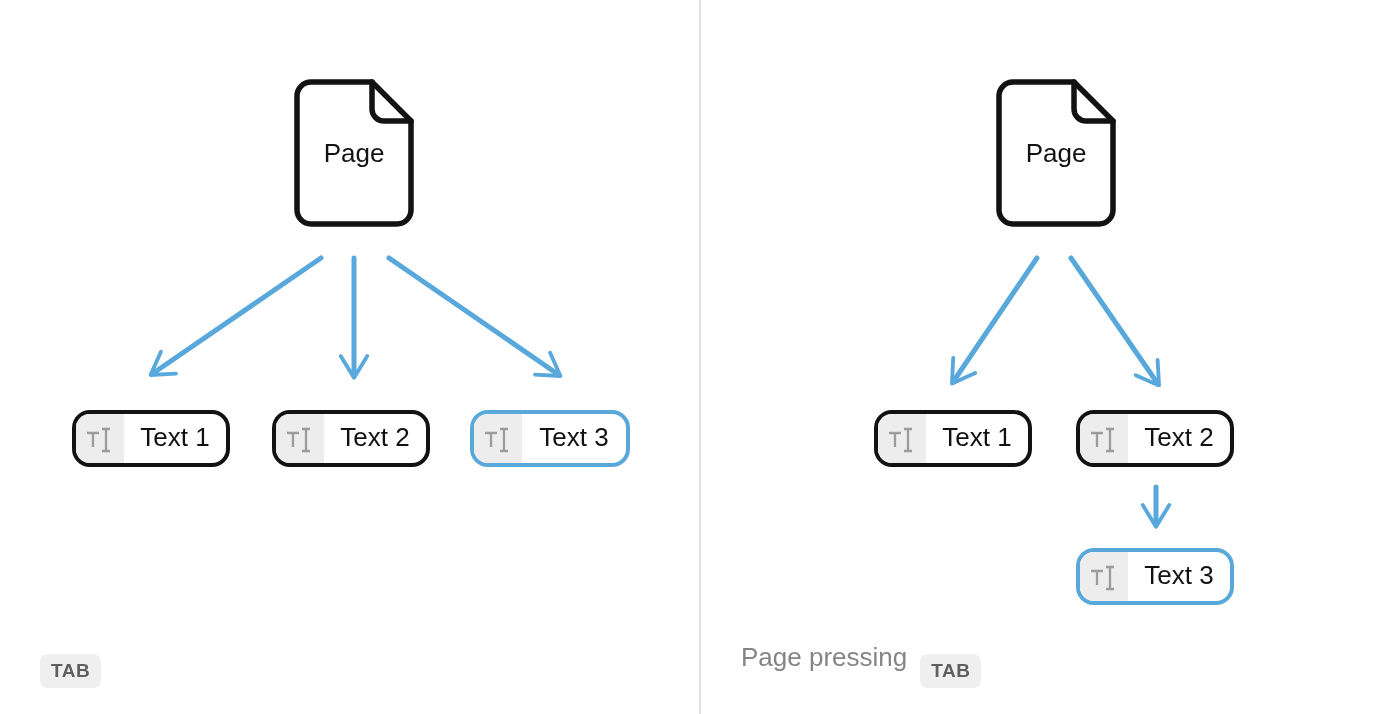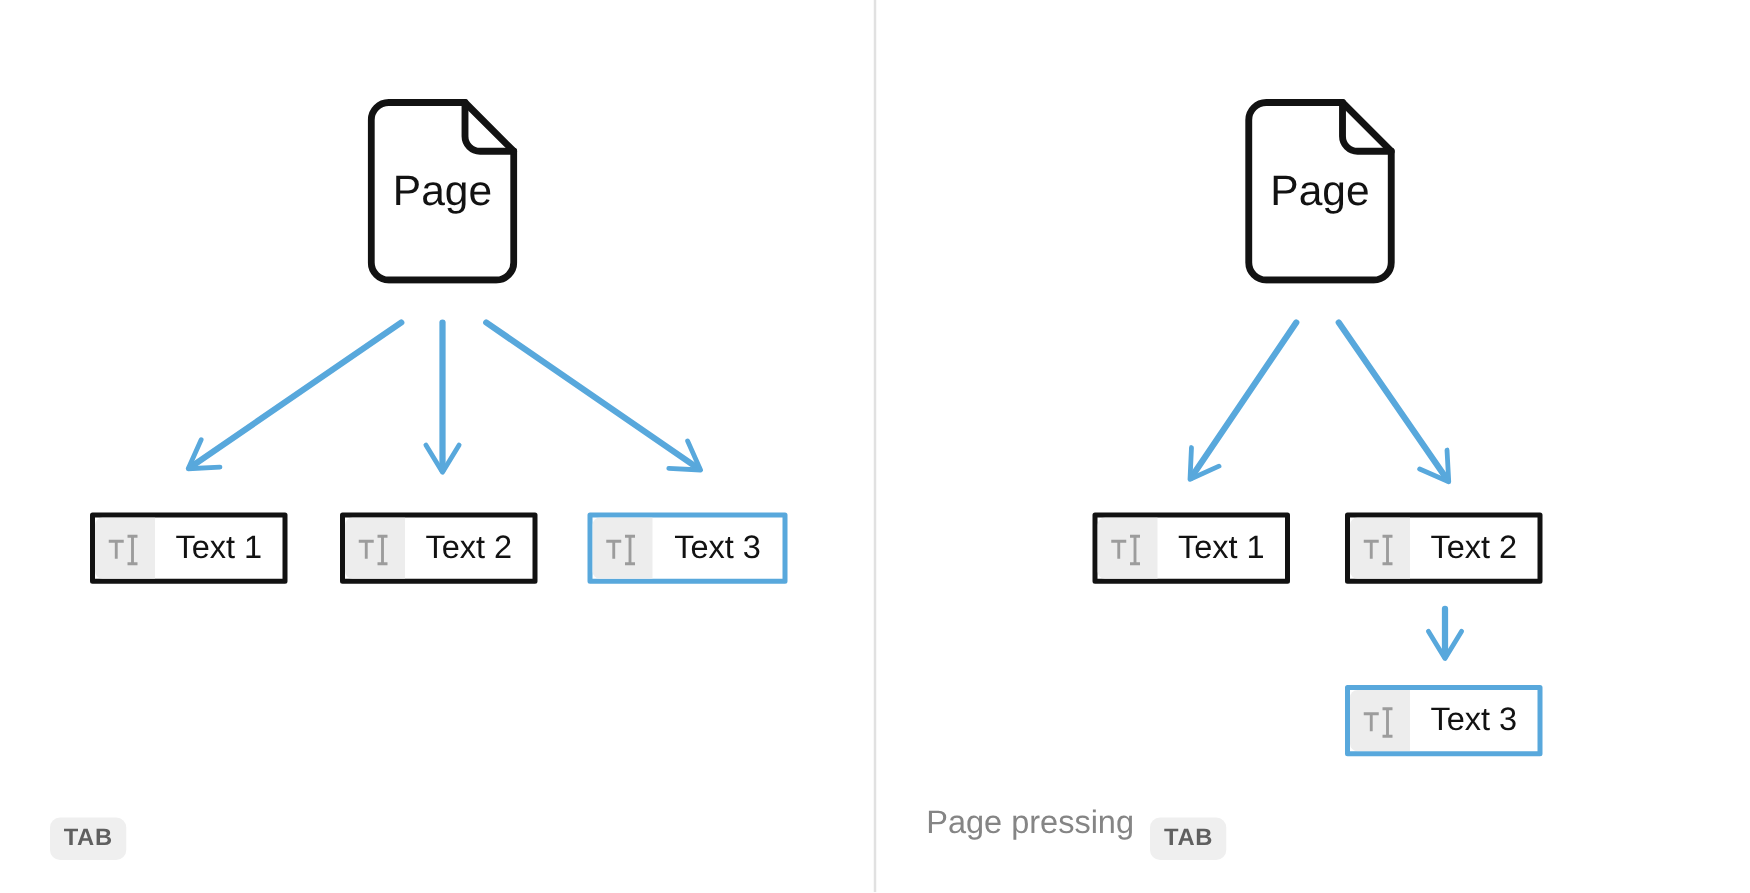--- a/index.html
+++ b/index.html
@@ -35,36 +35,36 @@
   }
   .page-label {
     position: absolute;
     left: 0;
     top: 0;
     width: 100%;
     height: 100%;
     display: flex;
     align-items: center;
     justify-content: center;
-    font-size: 34px;
+    font-size: 26px;
     color: var(--ink);
     border-radius: 23px;
   }
   .arrows {
     position: absolute;
     left: 0;
     top: 0;
   }
   .tblock {
     position: absolute;
     width: 158px;
     height: 57px;
     box-sizing: border-box;
     border: 4px solid var(--ink);
-    border-radius: 2px;
+    border-radius: 18px;
     background: #ffffff;
     display: flex;
     align-items: stretch;
     overflow: hidden;
   }
   .tblock.highlight {
     border-color: var(--accent-blue);
     justify-content: center;
   }
   .ticon {

